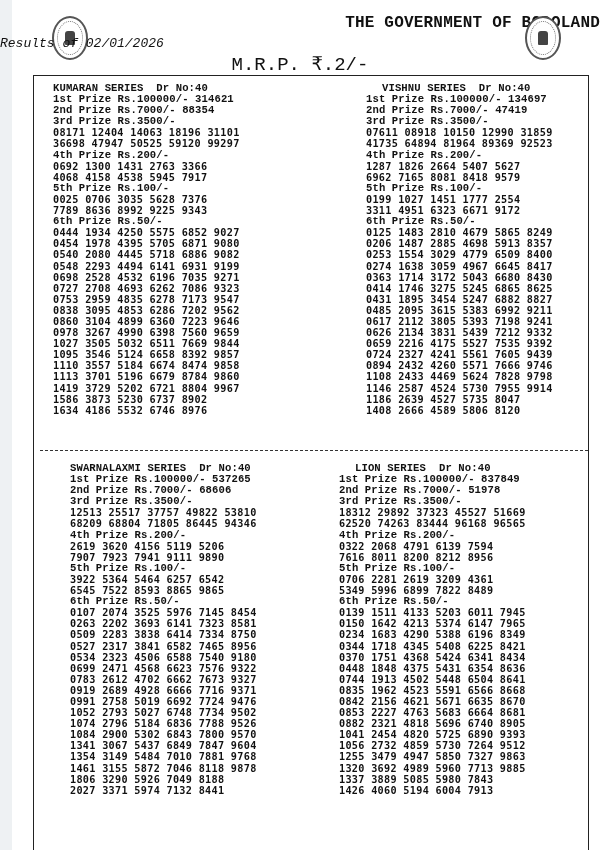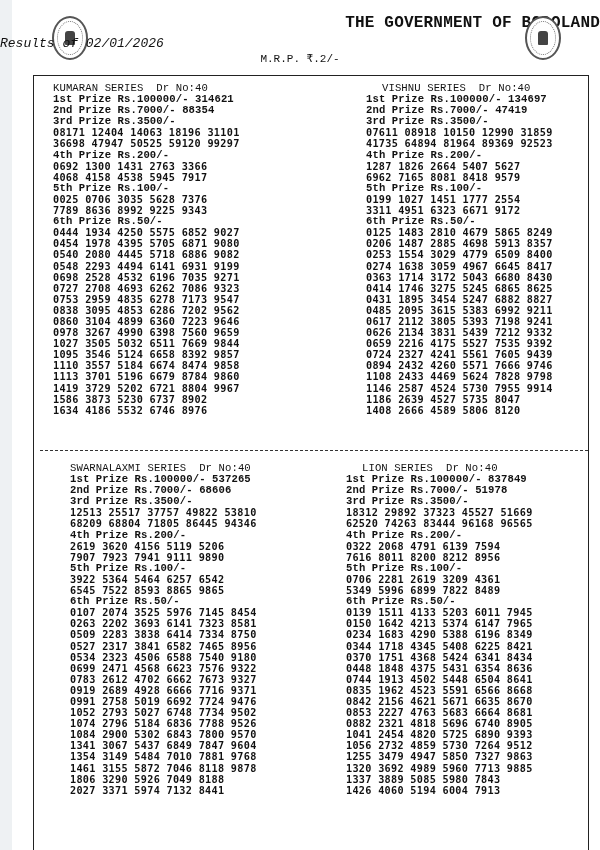--- a/index.html
+++ b/index.html
@@ -20,21 +20,21 @@
     .title {
       position: absolute; left: 0; width: 600px; top: 14px;
       text-align: right; font-size: 16px; font-weight: bold; letter-spacing: 0.2px;
     }
     .subtitle {
       position: absolute; left: 0; width: 600px; top: 36px;
       text-align: left; font-size: 13px; font-style: italic;
     }
     .mrp {
       position: absolute; left: 0; width: 600px; top: 52px;
-      text-align: center; font-size: 11px;
+      text-align: center; font-size: 19px;
     }
     .emblem {
       position: absolute; top: 16px; width: 36px; height: 44px;
       border: 2px solid #555; border-radius: 50%;
       box-sizing: border-box;
       display: flex; align-items: center; justify-content: center;
       background: #fff;
     }
     .emblem::before {
       content: ""; position: absolute; inset: 3px;
@@ -48,29 +48,29 @@
 
     .results-box {
       position: absolute; left: 33px; top: 75px; width: 556px; height: 790px;
       border: 1.5px solid #222; box-sizing: border-box;
     }
     .series {
       position: absolute;
       font-size: 10.6px; line-height: 11.1px; font-weight: bold;
       white-space: pre;
     }
-    .series .head { font-weight: normal; }
+    .series .head { font-weight: bold; }
     .series .line { display: block; }
     .series .num { font-family: "DejaVu Sans Mono", "Liberation Mono", monospace; font-weight: bold; font-size: 10.2px; letter-spacing: 0.3px; }
     .series .lbl { letter-spacing: 0.1px; }
 
     .s-kumaran { left: 53px; top: 83px; }
     .s-vishnu { left: 339px; top: 83px; margin-left: 27px; }
     .s-swarna { left: 70px; top: 463px; }
-    .s-lion { left: 339px; top: 463px; margin-left: 7px; }
+    .s-lion { left: 339px; top: 463px; }
 
     .s-vishnu .head, .s-lion .head { padding-left: 16px; }
 
     .divider {
       position: absolute; left: 40px; top: 450px; width: 548px; height: 0;
       border-top: 1.5px dashed #333;
     }
   </style>
 </head>
 <body>

